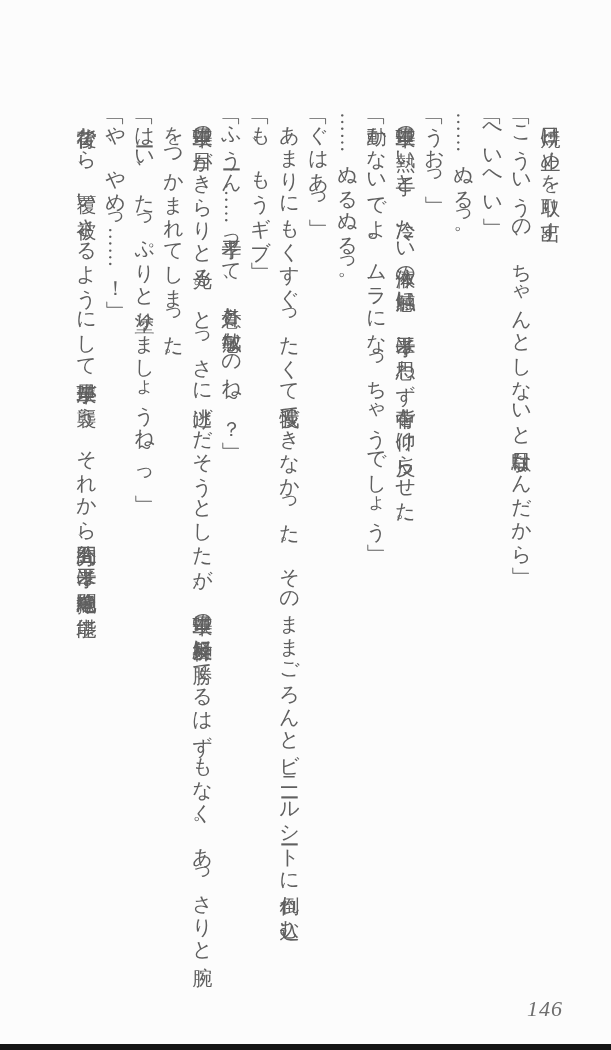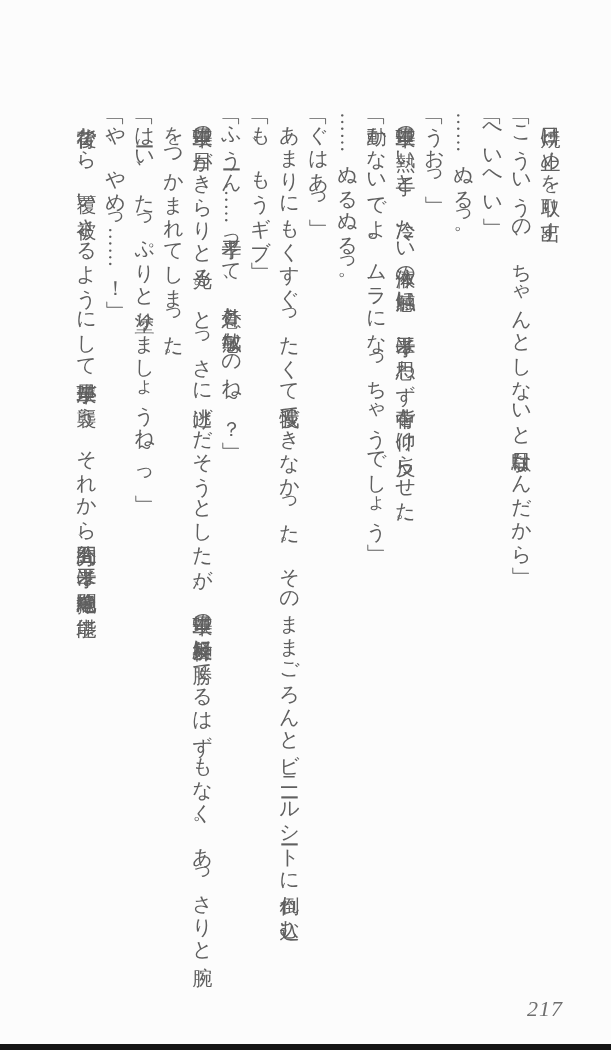--- a/index.html
+++ b/index.html
@@ -72,15 +72,15 @@
     <p>……ぬるぬるっ。</p>
     <p>「ぐはあっ」</p>
     <p>あまりにもくすぐったくて我慢できなかった。そのままごろんとビニールシートに倒れ込む。</p>
     <p>「も、もうギブ」</p>
     <p>「ふうーん……孝平って、意外と敏感なのね～？」</p>
     <p>瑛里華の目がきらりと光る。とっさに逃げだそうとしたが、瑛里華の反射神経に勝てるはずもなく。あっさりと腕をつかまれてしまった。</p>
     <p>「はーい、たっぷりと塗りましょうね～っ」</p>
     <p>「や、やめっ……！」</p>
     <p>背後から、覆い被さるようにして瑛里華が襲う。それから約五分間、孝平は悶絶地獄を堪能</p>
   </div>
-  <div class="page-number">217</div>
+  <div class="page-number">146</div>
   <div class="bottom-edge"></div>
 </div>
 
 </body></html>

